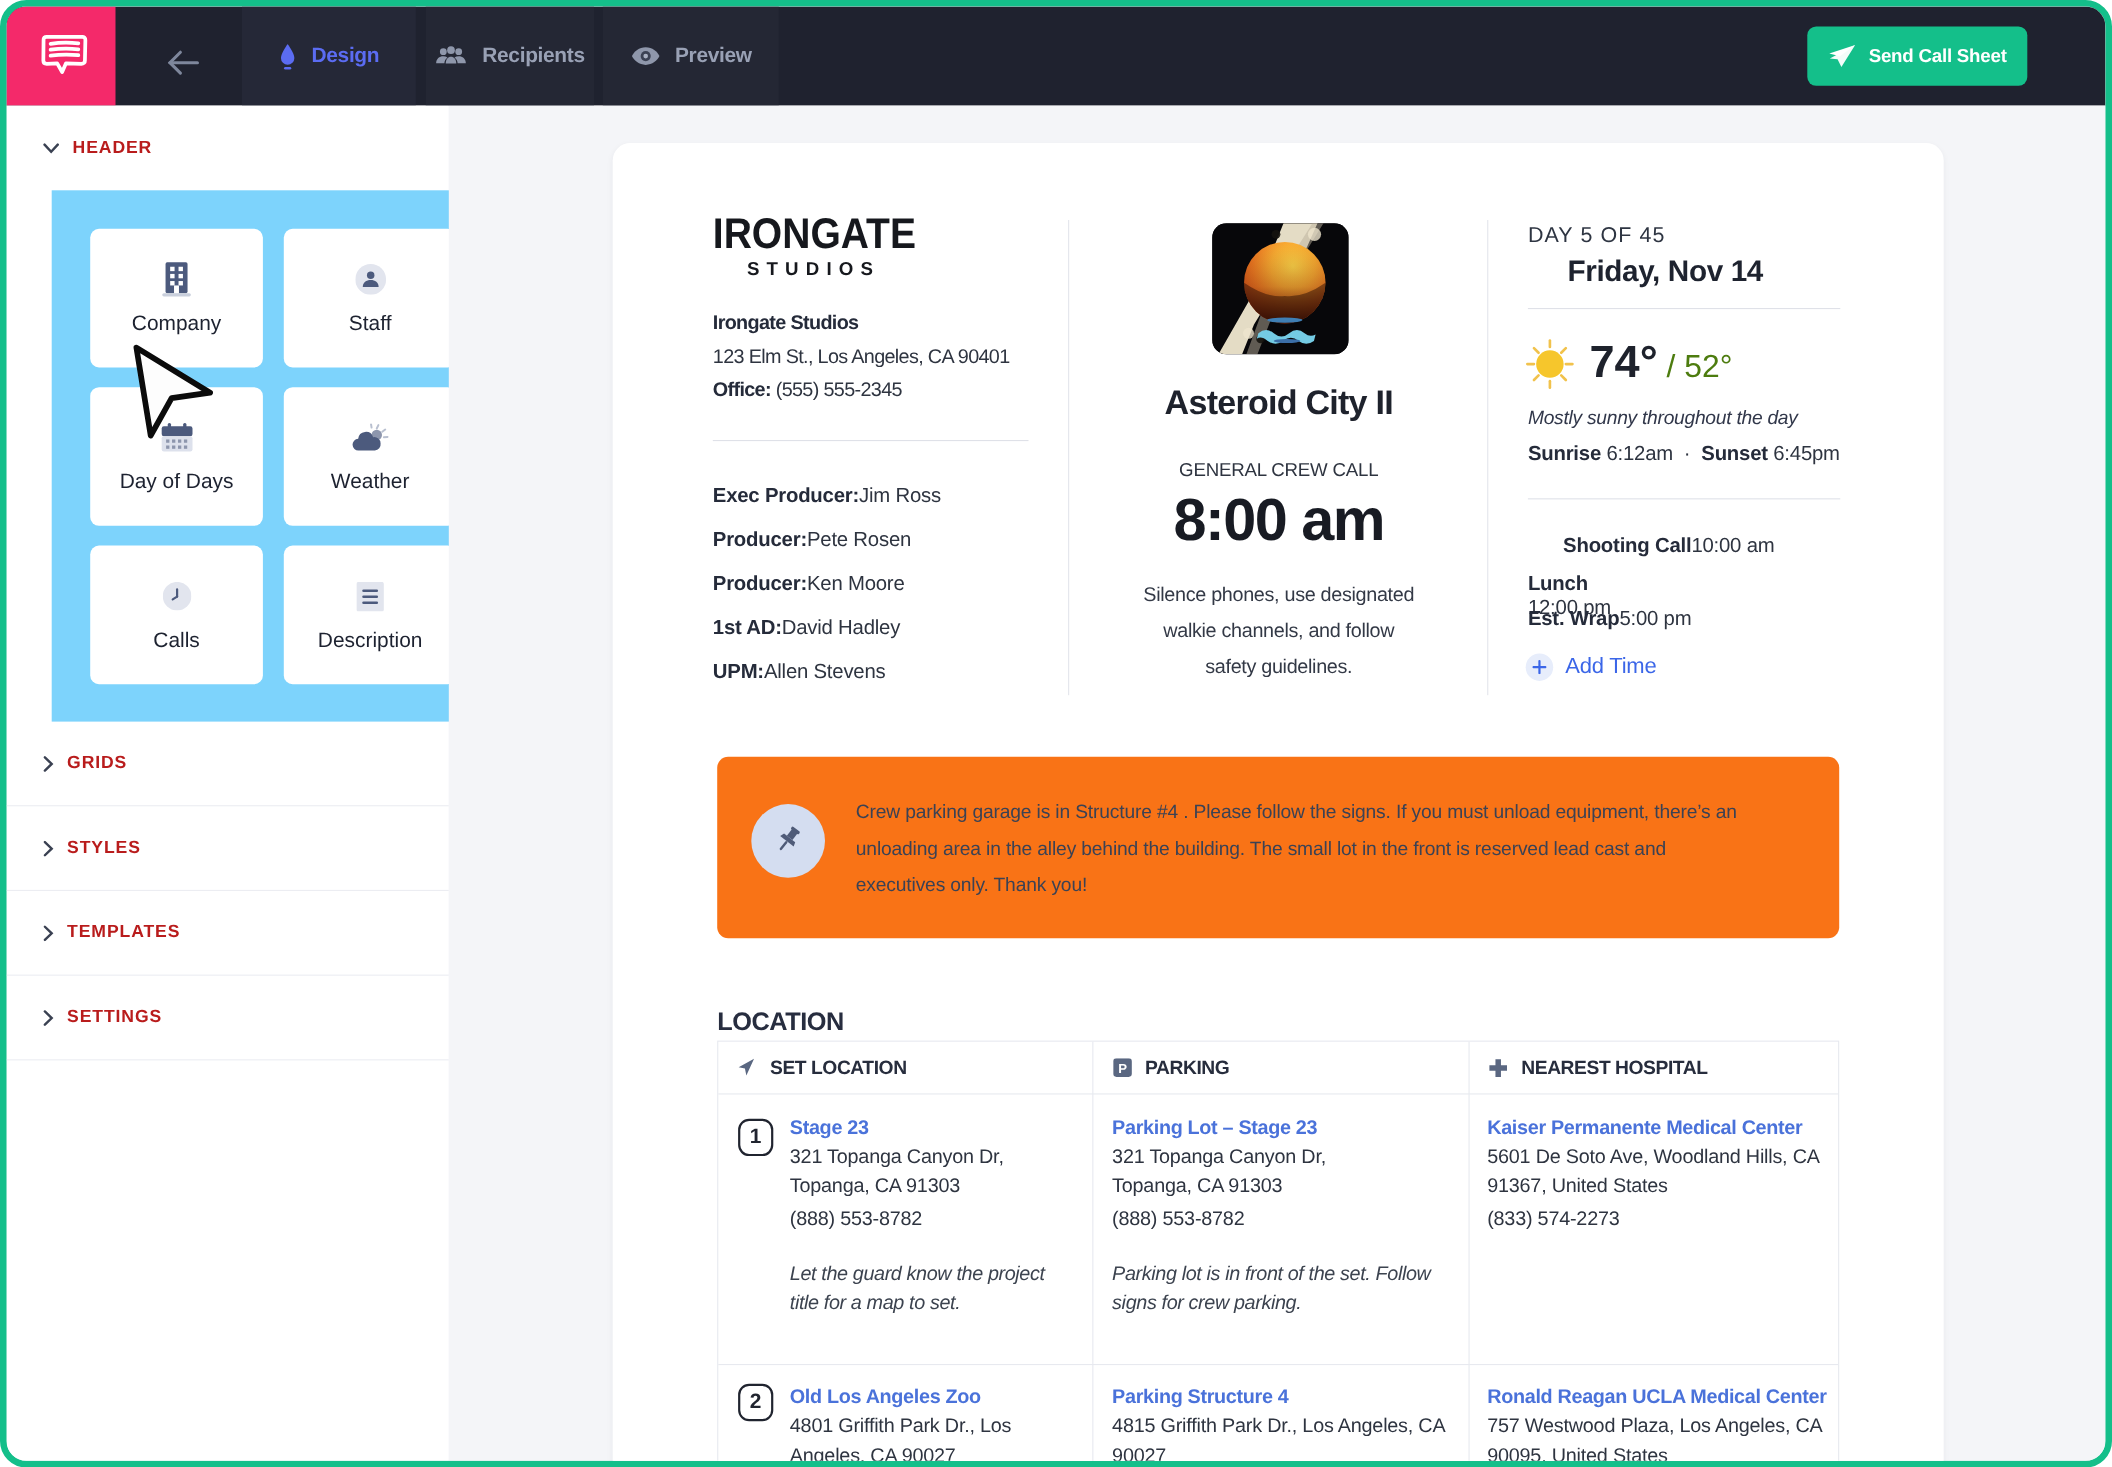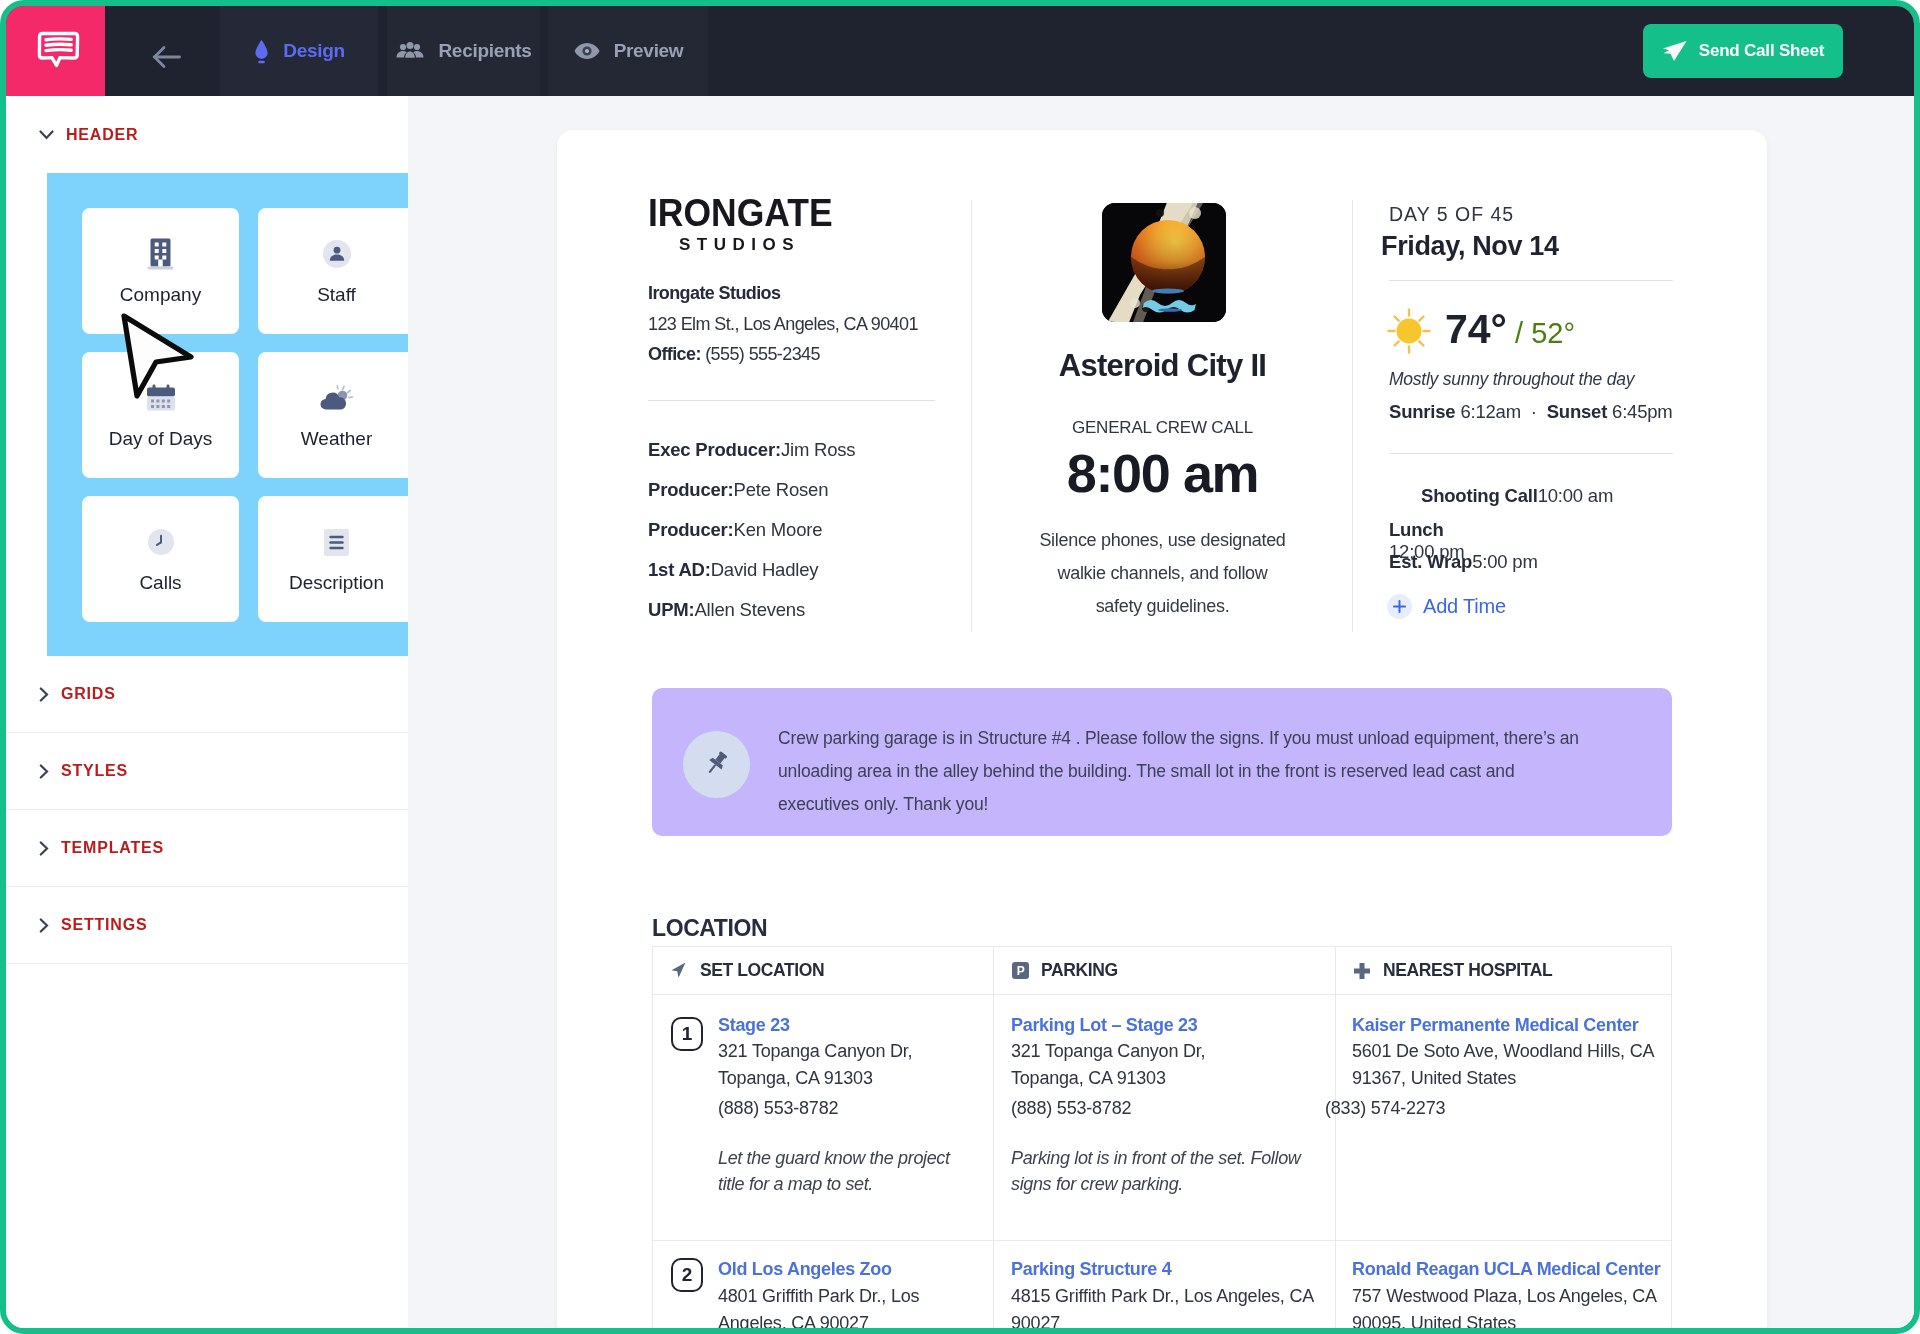--- a/index.html
+++ b/index.html
@@ -48,21 +48,21 @@
 .doc .b { font-weight:700; color:#252b3a; }
 .vline { position:absolute; width:1px; background:#e3e5ec; }
 .hline { position:absolute; height:1px; background:#dfe1e8; }
 
 
 .kv { position:absolute; display:flex; width:281px; font-size:18.5px; letter-spacing:-0.2px; }
 .kv .k { font-weight:700; color:#252b3a; }
 .kv .v { color:#2e3440; }
 
 
-.notice { position:absolute; left:95px; top:558px; width:1020px; height:148px; background:#c4b5fd; border-radius:10px; }
+.notice { position:absolute; left:95px; top:558px; width:1020px; height:165px; background:#f97316; border-radius:10px; }
 .notice .circle { position:absolute; left:31px; top:43px; width:67px; height:67px; border-radius:50%; background:#d4ddf0; }
 .notice .ntxt { position:absolute; left:126px; top:34px; width:920px; font-size:17.5px; letter-spacing:-0.15px; color:#3b4254; line-height:33px; }
 
 
 .loctitle { position:absolute; left:95px; top:785px; font-size:23px; font-weight:700; color:#272d3f; letter-spacing:-0.4px; }
 .loctable { position:absolute; left:95px; top:816px; width:1020px; height:520px; border:1px solid #e7e9ef; background:#fff; }
 .lt-head { position:absolute; left:0; top:0; width:100%; height:48px; border-bottom:1px solid #e7e9ef; }
 .lt-h { position:absolute; top:13px; display:flex; align-items:center; font-size:17.5px; font-weight:700; color:#272d3d; letter-spacing:-0.4px; }
 .lt-h svg { margin-right:12px; }
 .rowsep { position:absolute; left:0; width:100%; height:1px; background:#e7e9ef; }
@@ -330,21 +330,21 @@
         </svg>
       </div>
       <div class="abs" style="left:415px; top:218px; width:381px; text-align:center; font-size:31px; font-weight:700; color:#1e222c; letter-spacing:-0.7px; white-space:nowrap;">Asteroid City II</div>
       <div class="abs" style="left:415px; top:288px; width:381px; text-align:center; font-size:17px; color:#2e3440; letter-spacing:-0.2px;">GENERAL CREW CALL</div>
       <div class="abs" style="left:415px; top:312px; width:381px; text-align:center; font-size:54px; font-weight:700; color:#181b23; letter-spacing:-1.4px;">8:00 am</div>
       <div class="abs" style="left:415px; top:394px; width:381px; text-align:center; font-size:18px; letter-spacing:-0.3px; color:#333946; line-height:33px;">Silence phones, use designated<br>walkie channels, and follow<br>safety guidelines.</div>
 
       <div class="vline" style="left:795px; top:70px; height:432px;"></div>
 
       <div class="t" style="left:832px; top:73px; font-size:19.5px; letter-spacing:1px; color:#2e3542;">DAY 5 OF 45</div>
-      <div class="t b" style="left:824px; top:101px; font-size:27px; letter-spacing:-0.35px; color:#1e232f;">Friday, Nov 14</div>
+      <div class="t b" style="left:868px; top:101px; font-size:27px; letter-spacing:-0.35px; color:#1e232f;">Friday, Nov 14</div>
       <div class="hline" style="left:832px; top:150px; width:284px;"></div>
       <svg class="abs" style="left:828px; top:176px;" width="50" height="50" viewBox="0 0 50 50">
         <circle cx="24" cy="25" r="12.5" fill="#f6c62c"></circle>
         <g stroke="#f1c24c" stroke-width="2.4" stroke-linecap="round">
           <path d="M24 3.5 V9.5"></path>
             <path d="M24 40.5 V46.5"></path>
             <path d="M3.5 25 H9.5"></path>
             <path d="M38.5 25 H44.5"></path>
           <path d="M9.5 10.5 L13.7 14.7"></path>
             <path d="M34.3 35.3 L38.5 39.5"></path>
@@ -425,21 +425,21 @@
         <div class="abs addr" style="left:65px; top:148px;">(888) 553-8782</div>
         <div class="abs note" style="left:65px; top:198px;">Let the guard know the project<br>title for a map to set.</div>
 
         <div class="abs link" style="left:358px; top:68px;">Parking Lot – Stage 23</div>
         <div class="abs addr" style="left:358px; top:91px;">321 Topanga Canyon Dr,<br>Topanga, CA 91303</div>
         <div class="abs addr" style="left:358px; top:148px;">(888) 553-8782</div>
         <div class="abs note" style="left:358px; top:198px;">Parking lot is in front of the set. Follow<br>signs for crew parking.</div>
 
         <div class="abs link" style="left:699px; top:68px;">Kaiser Permanente Medical Center</div>
         <div class="abs addr" style="left:699px; top:91px;">5601 De Soto Ave, Woodland Hills, CA<br>91367, United States</div>
-        <div class="abs addr" style="left:672px; top:148px;">(833) 574-2273</div>
+        <div class="abs addr" style="left:699px; top:148px;">(833) 574-2273</div>
 
         <div class="rowsep" style="top:293px;"></div>
 
         <div class="badge" style="left:18px; top:311px;">2</div>
         <div class="abs link" style="left:65px; top:312px;">Old Los Angeles Zoo</div>
         <div class="abs addr" style="left:65px; top:336px;">4801 Griffith Park Dr., Los<br>Angeles, CA 90027</div>
 
         <div class="abs link" style="left:358px; top:312px;">Parking Structure 4</div>
         <div class="abs addr" style="left:358px; top:336px;">4815 Griffith Park Dr., Los Angeles, CA<br>90027</div>
 

